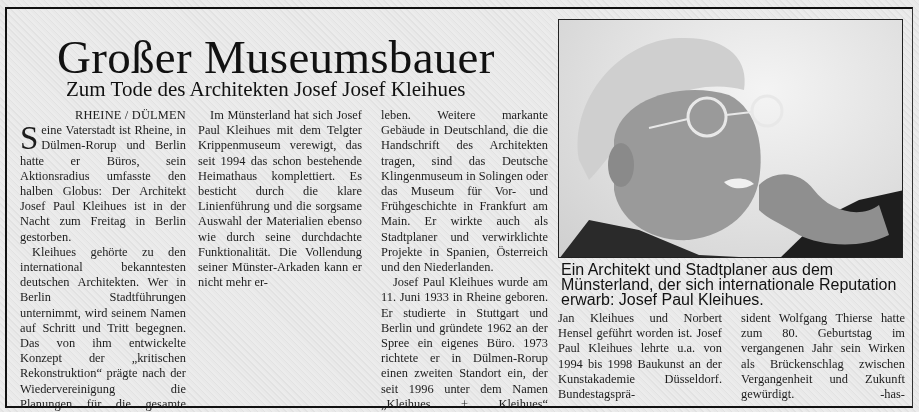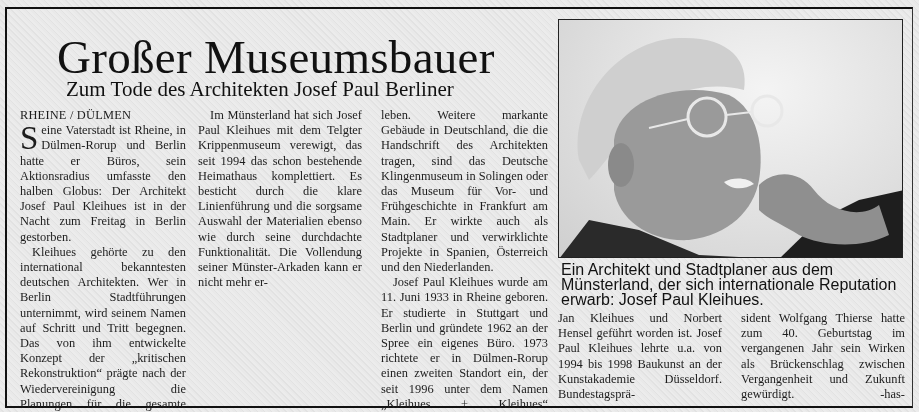--- a/index.html
+++ b/index.html
@@ -11,35 +11,35 @@
   .headline{position:absolute;left:40px;top:13px;font-family:"Liberation Serif",serif;font-size:47px;letter-spacing:0.3px;color:#111;white-space:nowrap;}
   .subhead{position:absolute;left:66px;top:77px;font-family:"Liberation Serif",serif;font-size:21px;color:#111;white-space:nowrap;}
   .col{position:absolute;font-family:"Liberation Serif",serif;font-size:12.4px;line-height:15.2px;text-align:justify;hyphens:manual;color:#1c1c1c;}
   .col p{margin:0;text-indent:12px;}
   .col p.first{text-indent:0;}
   .c1{left:20px;top:108px;width:166px;}
   .c2{left:198px;top:108px;width:164px;}
   .c3{left:381px;top:108px;width:167px;}
   .c4{left:558px;top:311px;width:164px;}
   .c5{left:741px;top:311px;width:164px;}
-  .dateline{display:block;text-align:left;letter-spacing:0.2px;}
+  .dateline{display:block;text-align:right;letter-spacing:0.2px;}
   .dropcap{float:left;font-size:33px;line-height:28px;margin:1px 3px 0 0;font-family:"Liberation Serif",serif;}
   .photo{position:absolute;left:558px;top:19px;width:345px;height:239px;border:1px solid #222;box-sizing:border-box;
          background:radial-gradient(ellipse at 60% 30%,#f4f4f4 0%,#e0e0e0 55%,#cfcfcf 100%);overflow:hidden;}
   .caption{position:absolute;left:561px;top:262px;width:345px;font-family:"Liberation Sans",sans-serif;font-size:16px;line-height:15px;color:#111;}
   .sig{float:right;}
 </style>
 </head>
 <body>
 
 <div class="paper">
   <div class="frame"></div>
 
   <h1 class="headline" style="margin:17px;font-weight:normal;">Großer Museumsbauer</h1>
-  <h2 class="subhead" style="margin:0;font-weight:normal;">Zum Tode des Architekten Josef Paul Berliner</h2>
+  <h2 class="subhead" style="margin:0;font-weight:normal;">Zum Tode des Architekten Josef Josef Kleihues</h2>
 
   <div class="col c1">
     <span class="dateline">RHEINE / DÜLMEN</span>
     <p class="first"><span class="dropcap">S</span><span>eine Vaterstadt ist Rheine, in Dülmen-Rorup und Berlin hatte er Büros, sein Aktionsradius umfasste den halben Globus: Der Architekt Josef Paul Kleihues ist in der Nacht zum Freitag in Berlin gestorben.</span></p>
     <p>Kleihues gehörte zu den international bekanntesten deutschen Architekten. Wer in Berlin Stadtführungen unternimmt, wird seinem Namen auf Schritt und Tritt begegnen. Das von ihm entwickelte Konzept der „kritischen Rekonstruktion“ prägte nach der Wiedervereinigung die Planungen für die gesamte Metropole. Zu seinen wichtigsten Bauten in</p>
   </div>
 
   <div class="col c2">
     <p>Im Münsterland hat sich Josef Paul Kleihues mit dem Telgter Krippenmuseum verewigt, das seit 1994 das schon bestehende Heimathaus komplettiert. Es besticht durch die klare Linienführung und die sorgsame Auswahl der Materialien ebenso wie durch seine durchdachte Funktionalität. Die Vollendung seiner Münster-Arkaden kann er nicht mehr er-</p>
   </div>
@@ -72,15 +72,15 @@
     </svg>
   </div>
 
   <div class="caption">Ein Architekt und Stadtplaner aus dem Münsterland, der sich internationale Reputation erwarb: Josef Paul Kleihues.</div>
 
   <div class="col c4">
     <p class="first">Jan Kleihues und Norbert Hensel geführt worden ist. Josef Paul Kleihues lehrte u.a. von 1994 bis 1998 Baukunst an der Kunstakademie Düsseldorf. Bundestagsprä-</p>
   </div>
 
   <div class="col c5">
-    <p class="first"><span>sident Wolfgang Thierse hatte zum 40. Geburtstag im vergangenen Jahr sein Wirken als Brückenschlag zwischen Vergangenheit und Zukunft gewürdigt.</span> <span class="sig">-has-</span></p>
+    <p class="first"><span>sident Wolfgang Thierse hatte zum 80. Geburtstag im vergangenen Jahr sein Wirken als Brückenschlag zwischen Vergangenheit und Zukunft gewürdigt.</span> <span class="sig">-has-</span></p>
   </div>
 </div>
 
 </body></html>

